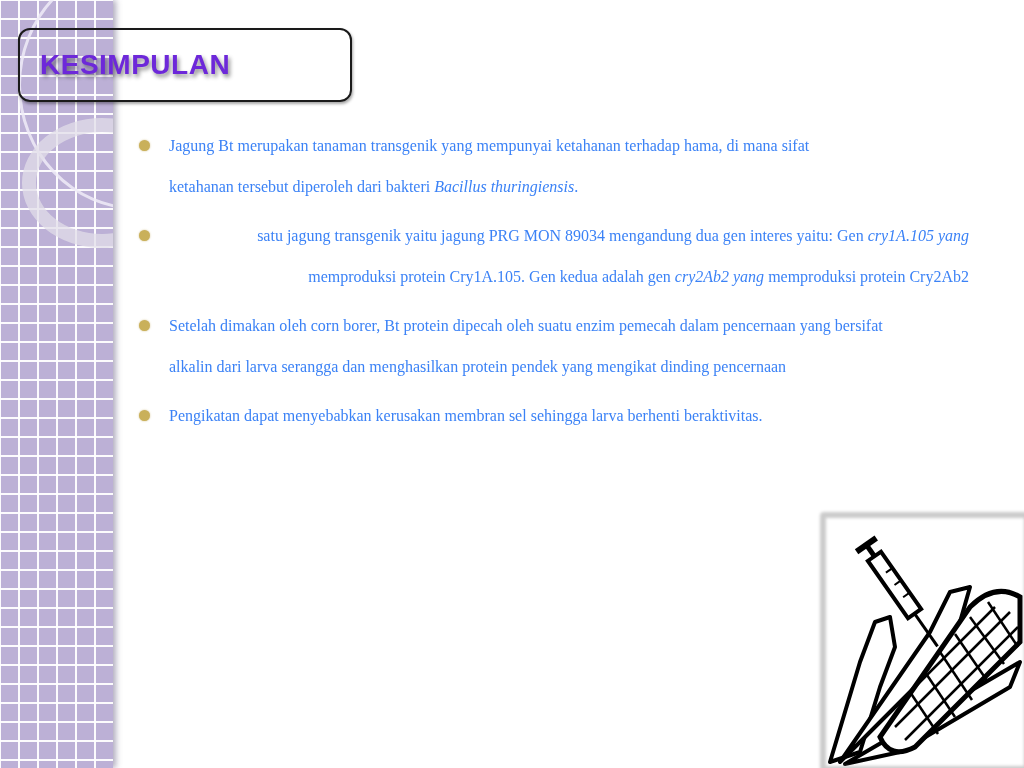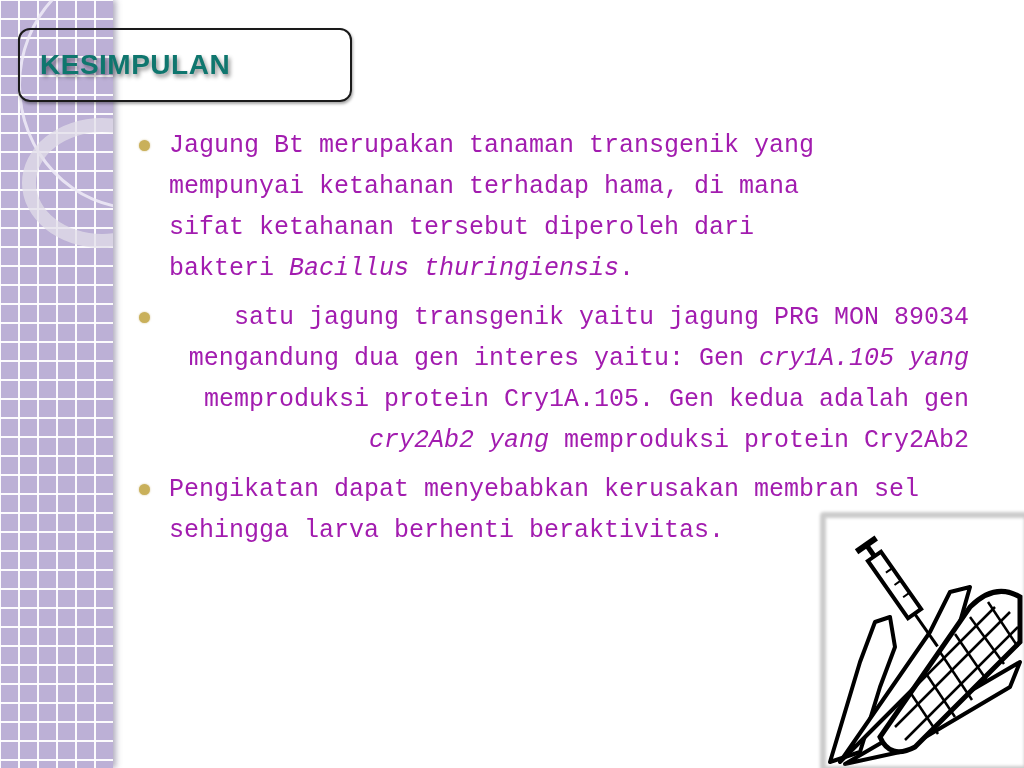--- a/index.html
+++ b/index.html
@@ -26,27 +26,27 @@
     box-sizing:border-box;
   }
   .title-box {
     position:absolute; left:18px; top:28px; width:334px; height:74px;
     border:2px solid #1a1a1a; border-radius:12px; box-sizing:border-box;
     box-shadow: 1px 2px 3px rgba(0,0,0,0.35);
   }
   .title-text {
     position:absolute; left:40px; top:48px;
     font-family:"Liberation Sans", sans-serif; font-weight:bold; font-size:28px;
-    color:#0f766e; letter-spacing:0.5px;
+    color:#6d28d9; letter-spacing:0.5px;
     text-shadow: 2px 3px 4px rgba(0,0,0,0.45);
     line-height:34px;
   }
   .content {
     position:absolute; left:137px; top:125px; width:820px;
-    font-family:Liberation Mono, monospace; font-size:25px; color:#a21caf;
+    font-family:Liberation Serif, serif; font-size:16px; color:#3b82f6;
     line-height:41px;
   }
   .bullet {
     position:relative; padding-left:32px; margin-bottom:8px;
   }
   .bullet .dot {
     position:absolute; left:2px; top:15px; width:11px; height:11px; border-radius:50%;
     background:#c9b05a;
     box-shadow: 0 0 2px rgba(180,150,60,0.6);
   }
@@ -77,20 +77,24 @@
 
 <div class="content">
   <div class="bullet b1">
     <span class="dot"></span>
     <span><span> Jagung Bt merupakan tanaman transgenik yang mempunyai ketahanan terhadap hama, di mana sifat ketahanan tersebut diperoleh dari bakteri </span><i>Bacillus thuringiensis</i><span>.</span></span>
   </div>
   <div class="bullet b2">
     <span class="dot"></span>
     <span><span>satu jagung transgenik yaitu jagung PRG MON 89034 mengandung dua gen interes yaitu: Gen </span><i>cry1A.105 yang</i><span> memproduksi protein Cry1A.105. Gen kedua adalah gen </span><i>cry2Ab2 yang</i><span> memproduksi protein Cry2Ab2</span></span>
   </div>
+  <div class="bullet b3">
+    <span class="dot"></span>
+    <span>Setelah dimakan oleh corn borer, Bt protein dipecah oleh suatu enzim pemecah dalam pencernaan yang bersifat alkalin dari larva serangga dan menghasilkan protein pendek yang mengikat dinding pencernaan</span>
+  </div>
   <div class="bullet b4">
     <span class="dot"></span>
     <span>Pengikatan dapat menyebabkan kerusakan membran sel sehingga larva berhenti beraktivitas.</span>
   </div>
 </div>
 
 <div class="clipart">
   <div class="clipart-frame"></div>
   <svg width="204" height="256" viewBox="0 0 204 256">
 

